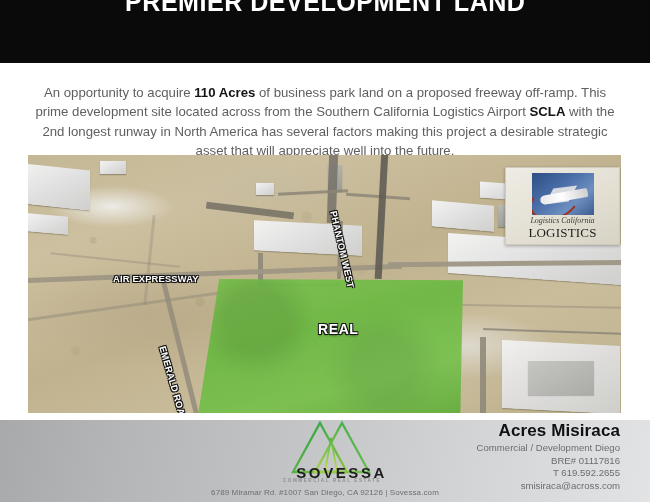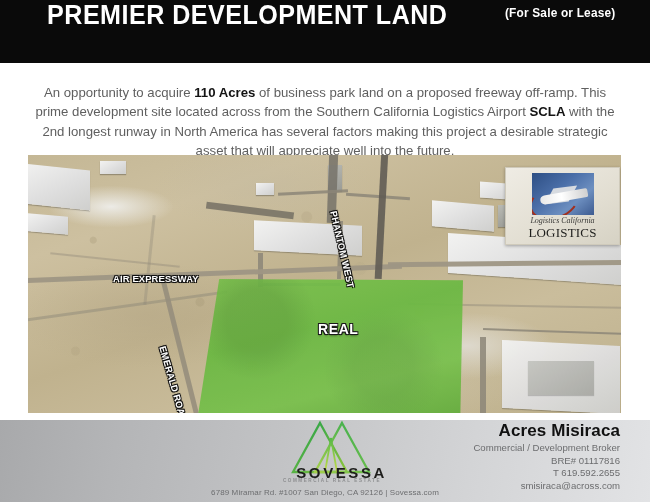--- a/index.html
+++ b/index.html
@@ -14,21 +14,22 @@
     -webkit-font-smoothing: antialiased;
   }
 
   
   .header-band {
     position: absolute;
     left: 0; top: 0;
     width: 650px; height: 63px;
     background: #0a0a0a;
     display: flex;
-    flex-direction: row;
+    flex-direction: column;
+    align-items: center;
     justify-content: center;
     gap: 40px;
   }
   .header-title {
     color: #ffffff;
     font-size: 27px;
     font-weight: 700;
     letter-spacing: 0.5px;
     line-height: 1;
     font-family: "Liberation Sans", sans-serif;
@@ -367,19 +368,19 @@
     <polygon points="53,3 80,52 26,52" fill="none" stroke="url(#gB)" stroke-width="2.3"></polygon>
     <line x1="42" y1="18" x2="36" y2="52" stroke="url(#gC)" stroke-width="1.8"></line>
     <line x1="42" y1="18" x2="48" y2="52" stroke="url(#gC)" stroke-width="1.8"></line>
   </svg>
 </div>
 <div class="logo-text">SOVESSA</div>
 <div class="logo-sub">COMMERCIAL REAL ESTATE</div>
 
 <div class="contact">
   <div class="c-name">Acres Misiraca</div>
-  <div class="c-line">Commercial / Development Broker</div>
+  <div class="c-line">Commercial / Development Diego</div>
   <div class="c-line">BRE# 01117816</div>
   <div class="c-line">T 619.592.2655</div>
   <div class="c-line">smisiraca@across.com</div>
 </div>
 
 <div class="footer-addr">6789 Miramar Rd. #1007 San Diego, CA 92126  |  Sovessa.com</div>
 
 </body></html>

